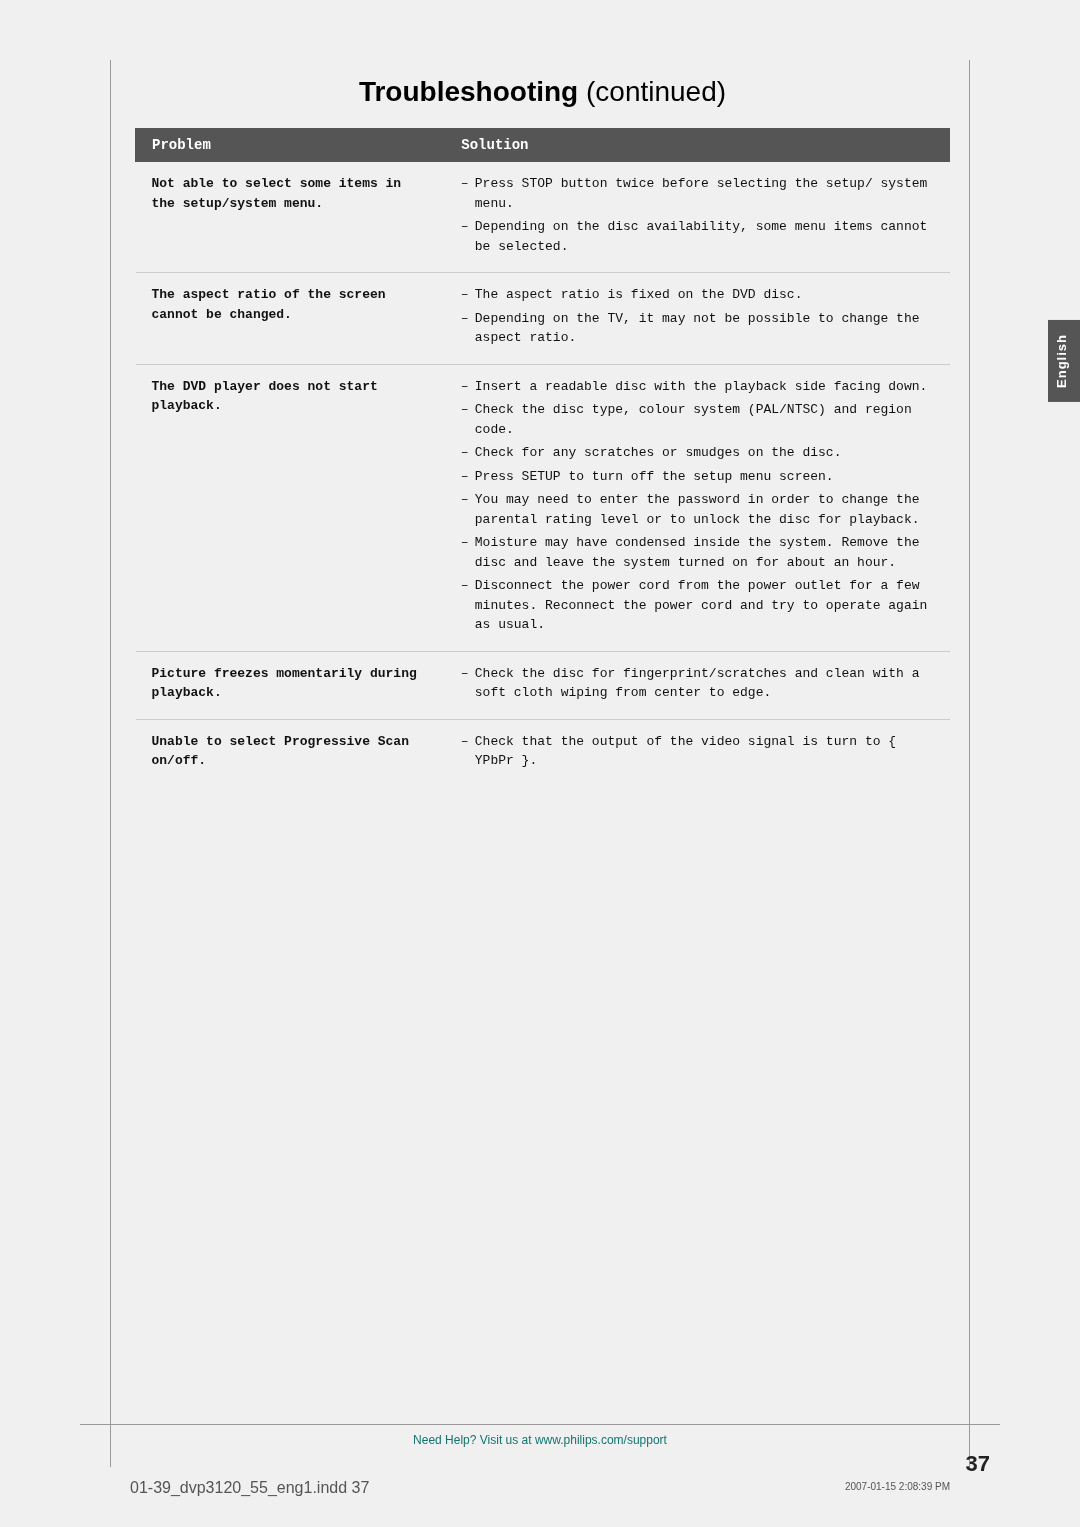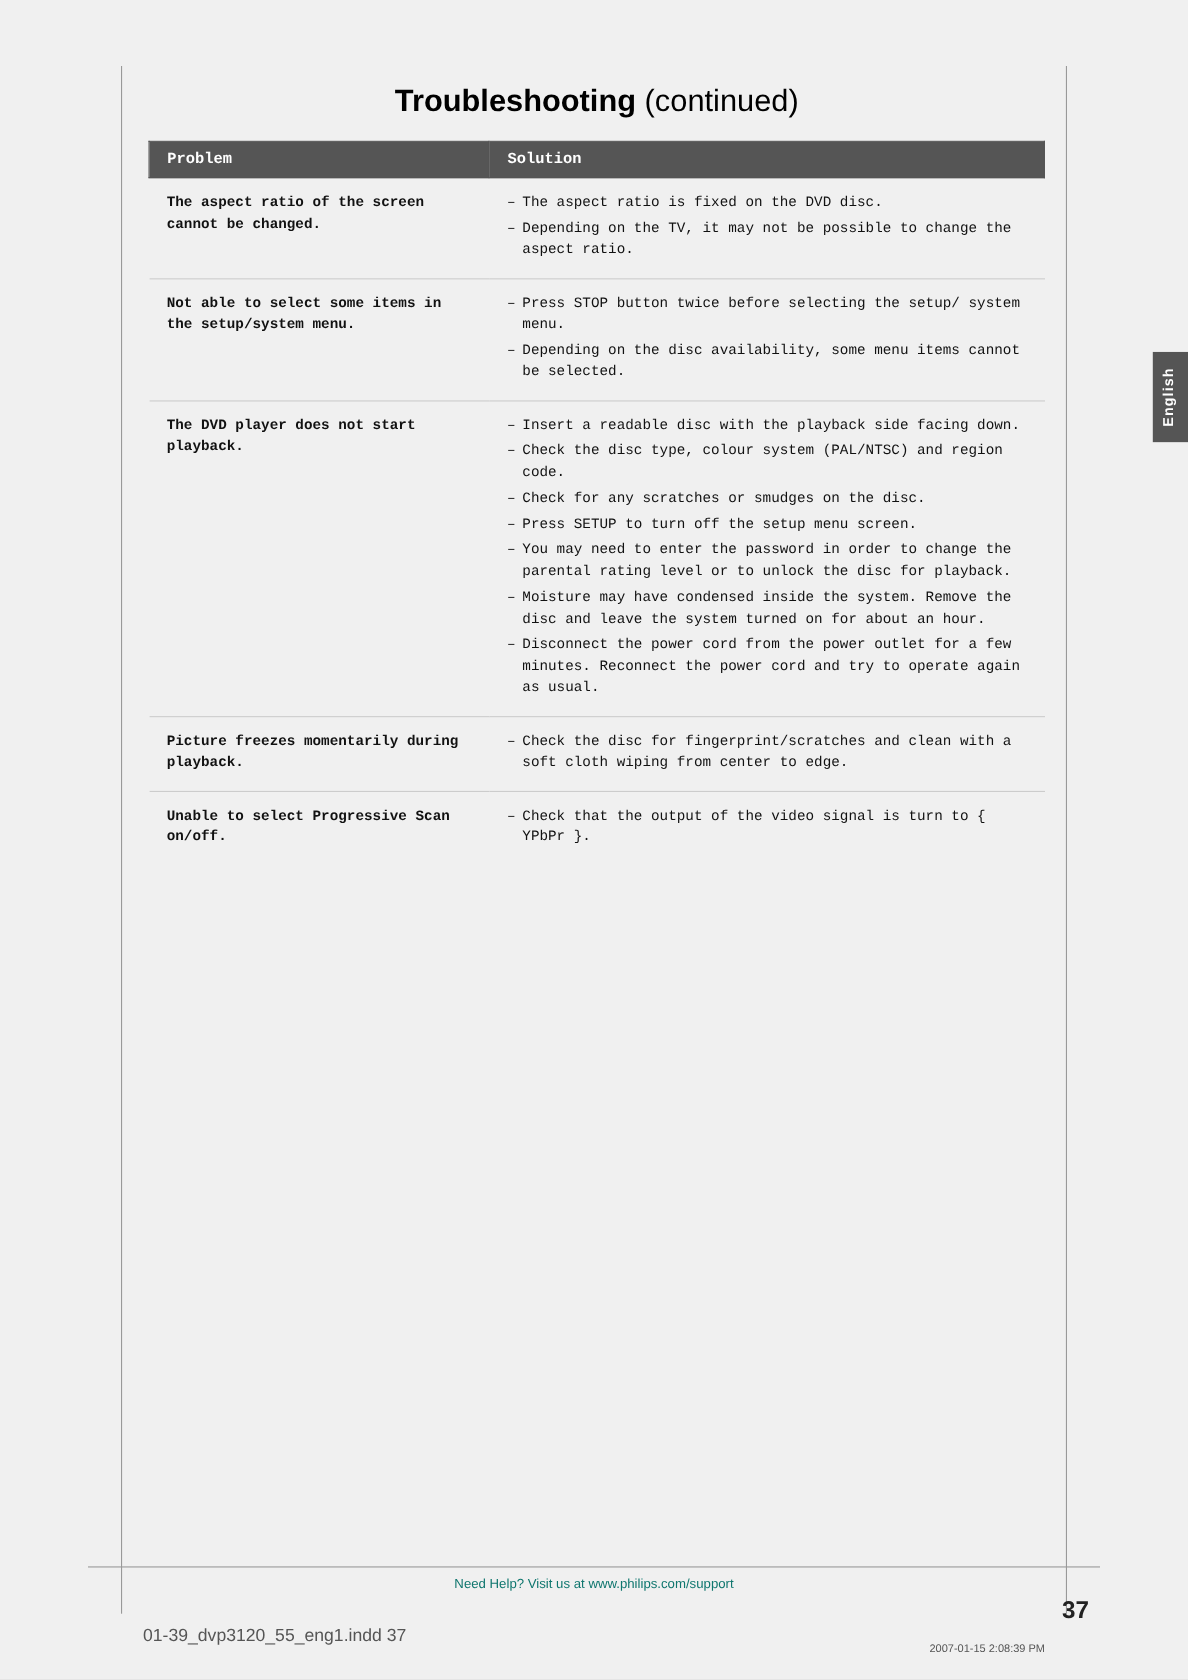--- a/index.html
+++ b/index.html
@@ -164,21 +164,21 @@
     .footer-meta-left {
       position: absolute;
       bottom: 30px;
       left: 130px;
       font-size: 16px;
       color: #555;
     }
 
     .footer-meta-right {
       position: absolute;
-      bottom: 22px;
+      bottom: 35px;
       right: 130px;
       font-size: 10px;
       color: #555;
     }
   </style>
 </head>
 <body>
 
 <div class="page">
   <div class="margin-line-left"></div>
@@ -194,34 +194,34 @@
 
     <table class="troubleshoot-table">
       <thead>
         <tr>
           <th class="problem-col">Problem</th>
           <th class="solution-col">Solution</th>
         </tr>
       </thead>
       <tbody id="table-body">
       <tr>
+            <td class="problem-col">Not able to select some items in the setup/system menu.</td>
+            <td class="solution-col">
+              <ul>
+                <li>Press STOP button twice before selecting the setup/ system menu.</li>
+                <li>Depending on the disc availability, some menu items cannot be selected.</li>
+              </ul>
+            </td>
+          </tr>
+          <tr>
             <td class="problem-col">The aspect ratio of the screen cannot be changed.</td>
             <td class="solution-col">
               <ul>
                 <li>The aspect ratio is fixed on the DVD disc.</li>
                 <li>Depending on the TV, it may not be possible to change the aspect ratio.</li>
-              </ul>
-            </td>
-          </tr>
-          <tr>
-            <td class="problem-col">Not able to select some items in the setup/system menu.</td>
-            <td class="solution-col">
-              <ul>
-                <li>Press STOP button twice before selecting the setup/ system menu.</li>
-                <li>Depending on the disc availability, some menu items cannot be selected.</li>
               </ul>
             </td>
           </tr>
           <tr>
             <td class="problem-col">The DVD player does not start playback.</td>
             <td class="solution-col">
               <ul>
                 <li>Insert a readable disc with the playback side facing down.</li>
                 <li>Check the disc type, colour system (PAL/NTSC) and region code.</li>
                 <li>Check for any scratches or smudges on the disc.</li>

